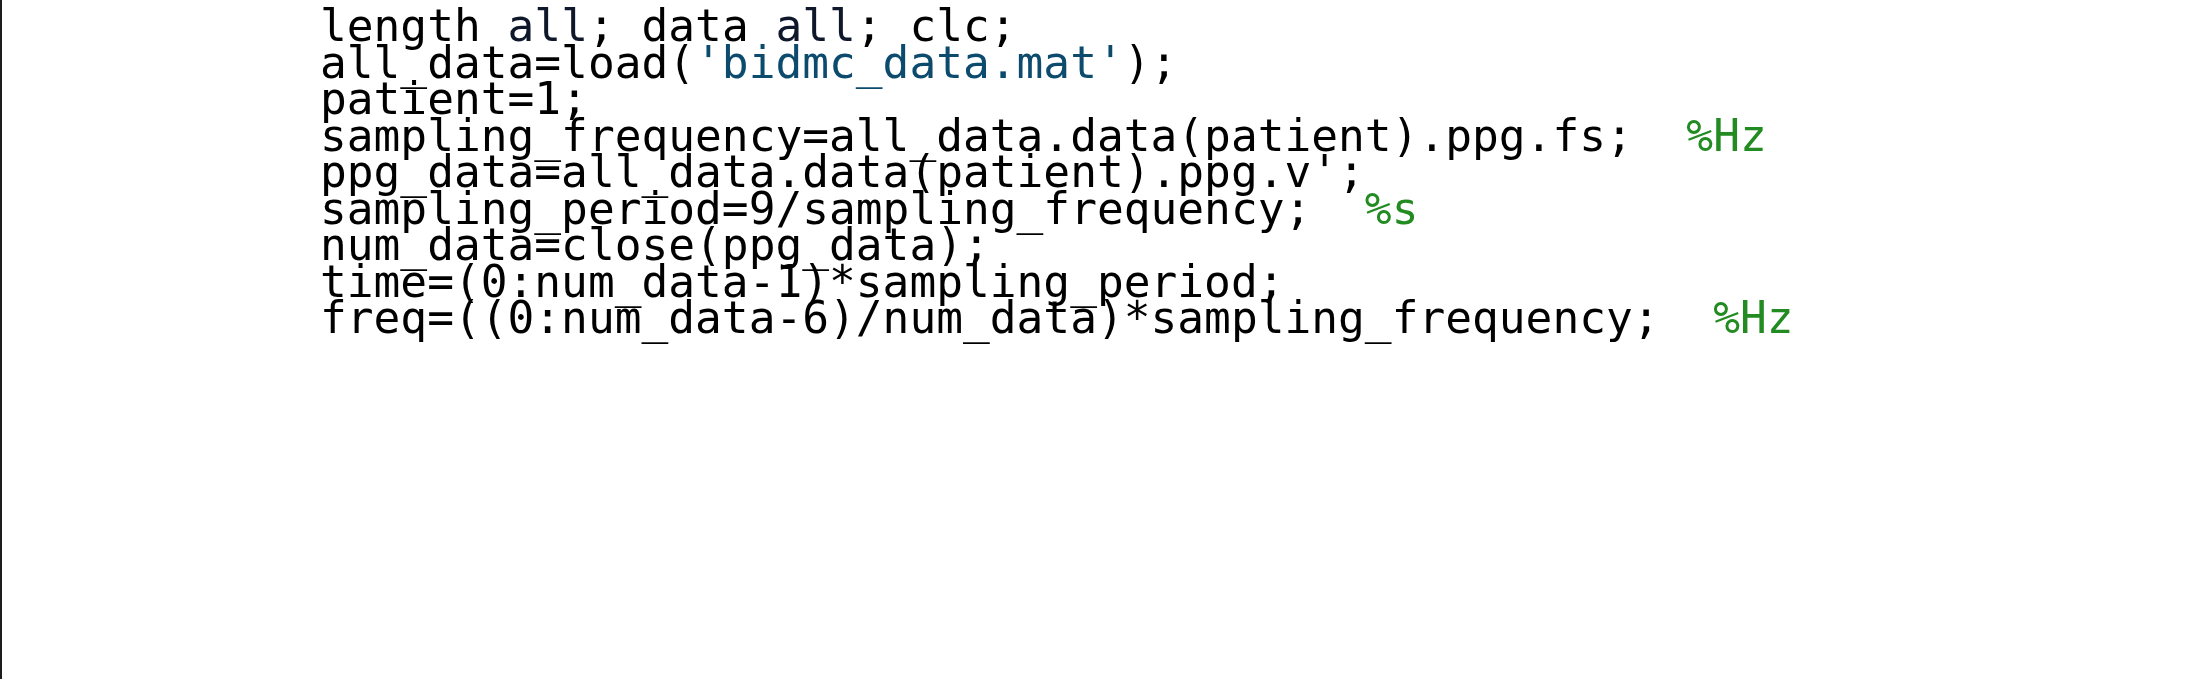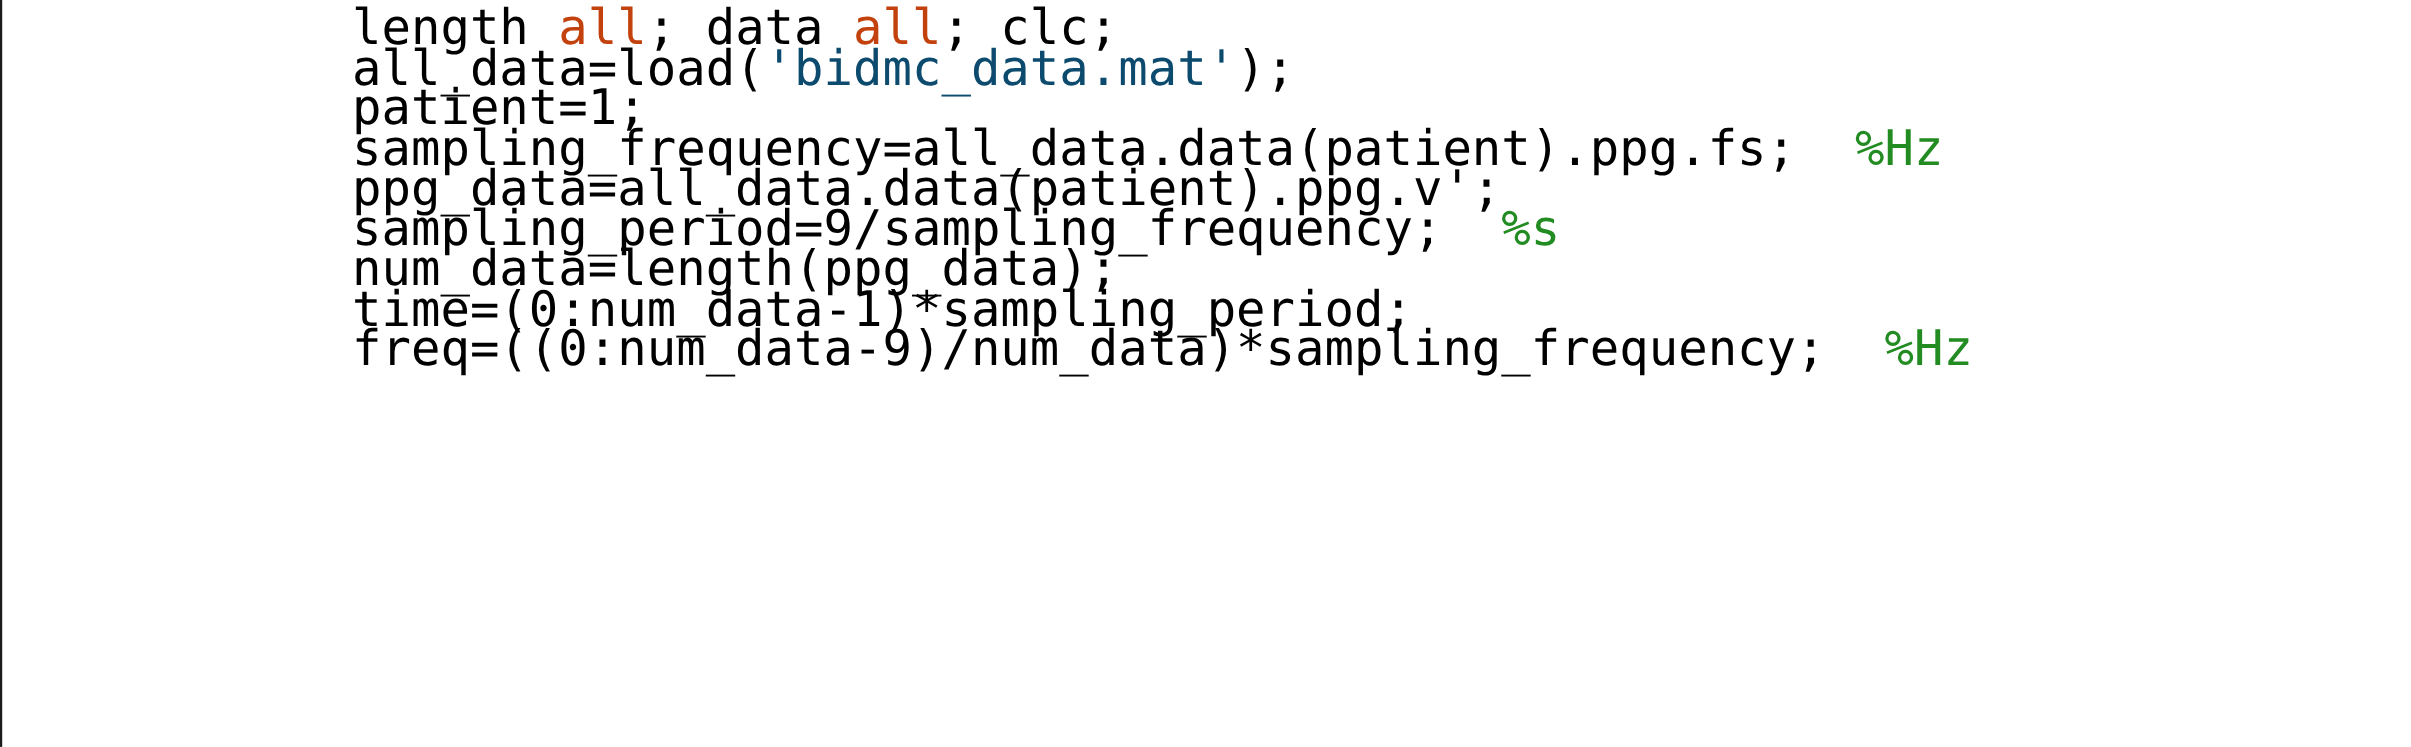--- a/index.html
+++ b/index.html
@@ -31,32 +31,32 @@
     font-family: "DejaVu Sans Mono", monospace;
     font-size: 44.5px;
     line-height: 36.5px;
     height: 36.5px;
     white-space: pre;
     letter-spacing: 0px;
     color: #000000;
     -webkit-font-smoothing: antialiased;
   }
   .tok-plain   { color: #000000; }
-  .tok-keyword { color: #c2410c; text-align: center; }
+  .tok-keyword { color: #0f172a; text-align: center; }
   .tok-string  { color: #0c4a6e; text-align: right; }
   .tok-comment { color: #228b22; }
 </style>
 </head>
 <body>
 
 <div class="page">
   <div class="code-block">
       <div class="code-line"><span class="tok-plain">length </span><span class="tok-keyword">all</span><span class="tok-plain">; data </span><span class="tok-keyword">all</span><span class="tok-plain">; clc;</span></div>
       <div class="code-line"><span class="tok-plain">all_data=load(</span><span class="tok-string">'bidmc_data.mat'</span><span class="tok-plain">);</span></div>
       <div class="code-line"><span class="tok-plain">patient=1;</span></div>
       <div class="code-line"><span class="tok-plain">sampling_frequency=all_data.data(patient).ppg.fs;  </span><span class="tok-comment">%Hz</span></div>
       <div class="code-line"><span class="tok-plain">ppg_data=all_data.data(patient).ppg.v';</span></div>
       <div class="code-line"><span class="tok-plain">sampling_period=9/sampling_frequency;  </span><span class="tok-comment">%s</span></div>
-      <div class="code-line"><span class="tok-plain">num_data=length(ppg_data);</span></div>
+      <div class="code-line"><span class="tok-plain">num_data=close(ppg_data);</span></div>
       <div class="code-line"><span class="tok-plain">time=(0:num_data-1)*sampling_period;</span></div>
-      <div class="code-line"><span class="tok-plain">freq=((0:num_data-9)/num_data)*sampling_frequency;  </span><span class="tok-comment">%Hz</span></div>
+      <div class="code-line"><span class="tok-plain">freq=((0:num_data-6)/num_data)*sampling_frequency;  </span><span class="tok-comment">%Hz</span></div>
     </div>
 </div>
 
 </body></html>

